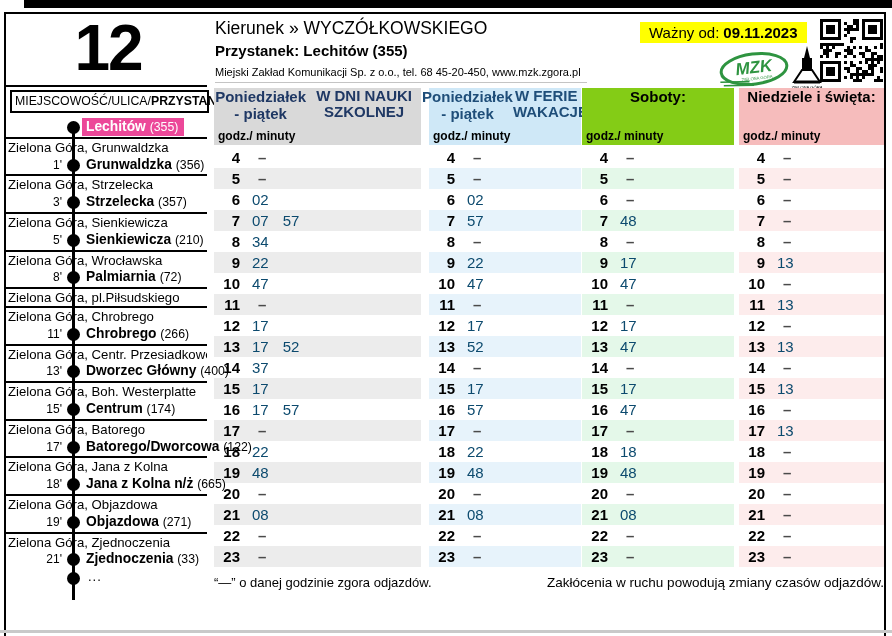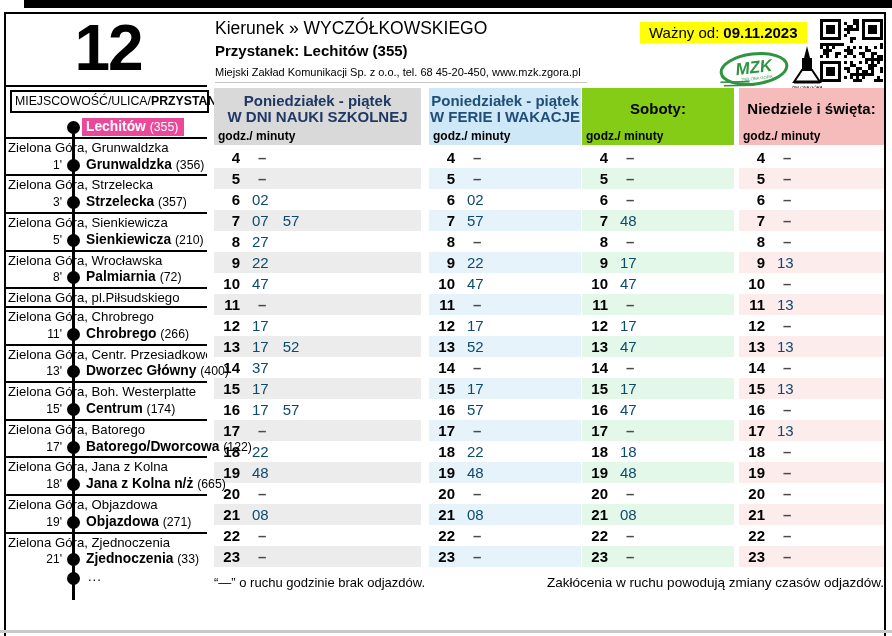--- a/index.html
+++ b/index.html
@@ -42,21 +42,21 @@
   .hl .num{font-weight:normal;font-size:12.3px}
   .dots{position:absolute;left:82px;top:0;font-size:13px;letter-spacing:1px}
 
   
   .col{position:absolute;top:74px}
   .col-school{left:208px;width:207px}
   .col-vacation{left:423px;width:152px}
   .col-saturday{left:576px;width:152px}
   .col-sunday{left:733px;width:145px}
   .col-header{height:57px;box-sizing:border-box}
-  .titles{height:40px;display:flex;flex-direction:column;justify-content:center;text-align:center}
+  .titles{height:40px;display:flex;flex-direction:row;justify-content:center;text-align:center}
   .t1{font-size:15px;font-weight:bold;line-height:17px}
   .t2{font-size:15px;font-weight:bold;line-height:16px}
   .units{font-size:12px;font-weight:bold;padding:1px 0 0 4px}
   .col-school  .col-header{background:#d9d9d9}
   .col-vacation .col-header{background:#cfe8f7}
   .col-saturday .col-header{background:#84cc16}
   .col-sunday  .col-header{background:#f6bcbc}
   .col-school  .t1,.col-school  .t2{color:#1f3864}
   .col-vacation .t1,.col-vacation .t2{color:#1f4e79}
   .col-body{margin-top:2px}
@@ -338,21 +338,21 @@
           <span class="hr">6</span>
           <span class="minute">02</span>
         </div>
         <div class="trow stripe">
           <span class="hr">7</span>
           <span class="minute">07</span>
           <span class="minute">57</span>
         </div>
         <div class="trow">
           <span class="hr">8</span>
-          <span class="minute">27</span>
+          <span class="minute">34</span>
         </div>
         <div class="trow stripe">
           <span class="hr">9</span>
           <span class="minute">22</span>
         </div>
         <div class="trow">
           <span class="hr">10</span>
           <span class="minute">47</span>
         </div>
         <div class="trow stripe">
@@ -681,18 +681,18 @@
           <span class="hr">22</span>
           <span class="dash">–</span>
         </div>
         <div class="trow stripe">
           <span class="hr">23</span>
           <span class="dash">–</span>
         </div>
       </div>
   </div>
 
-  <div class="note-left">“—” o ruchu godzinie brak odjazdów.</div>
+  <div class="note-left">“—” o danej godzinie zgora odjazdów.</div>
   <div class="note-right">Zakłócenia w ruchu powodują zmiany czasów odjazdów.</div>
 
 </div>
 
 <div class="bottom-strip"></div>
 
 </body></html>

